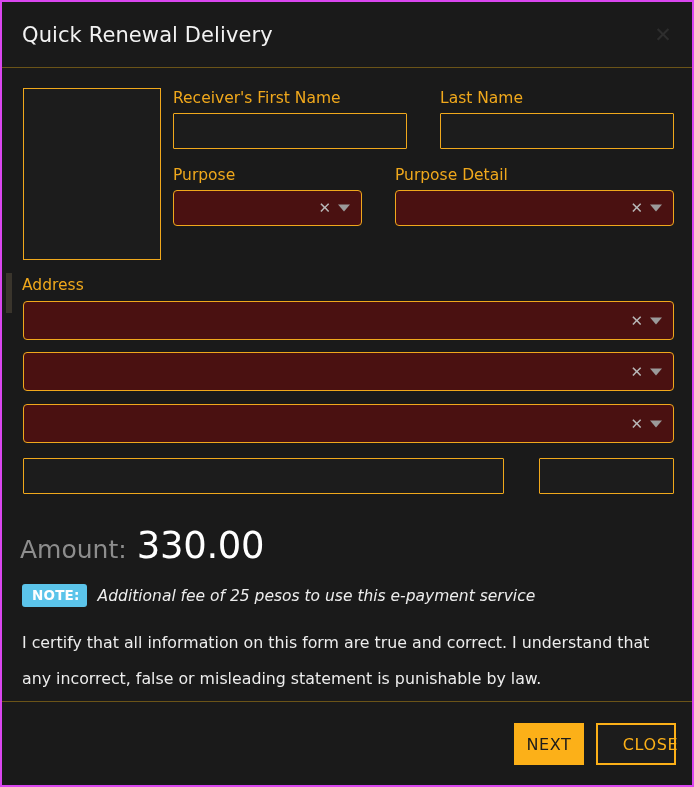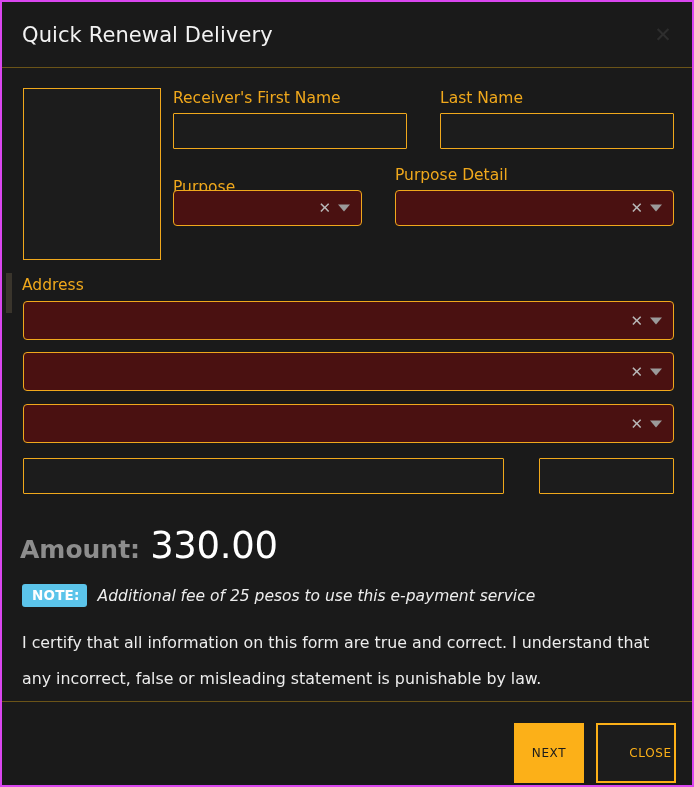--- a/index.html
+++ b/index.html
@@ -126,21 +126,21 @@
   
   .amount-row {
     position: absolute;
     left: 18px; top: 455px;
     display: flex;
     align-items: baseline;
   }
   .amount-label {
     color: #8d8d8d;
     font-size: 25px;
-    font-weight: 700;
+    font-weight: 400;
   }
   .amount-value {
     color: #ffffff;
     font-size: 37px;
     margin-left: 10px;
     font-weight: 400;
     letter-spacing: -0.3px;
   }
 
   
@@ -181,22 +181,22 @@
   .footer {
     position: absolute;
     left: 0; bottom: 0;
     width: 100%;
     height: 84px;
     border-top: 1px solid #6b5418;
   }
   .btn {
     position: absolute;
     top: 21px;
-    height: 60px;
-    font-size: 12px;
+    height: 42px;
+    font-size: 16px;
     letter-spacing: 0.6px;
     cursor: pointer;
     display: flex;
     align-items: center;
     justify-content: center;
     user-select: none;
   }
   .btn-next {
     right: 108px;
     width: 70px;
@@ -230,21 +230,21 @@
   <div class="content">
 
     <div class="photo-box"></div>
 
     <div class="label" style="left:171px; top:20px;">Receiver's First Name</div>
     <div class="txtinput" style="left:171px; top:44px; width:234px; height:36px;"></div>
 
     <div class="label" style="left:438px; top:20px;">Last Name</div>
     <div class="txtinput" style="left:438px; top:44px; width:234px; height:36px;"></div>
 
-    <div class="label" style="left:171px; top:109px;">Purpose</div>
+    <div class="label" style="left:171px; top:97px;">Purpose</div>
     <div class="dropdown" style="left:171px; top:121px; width:189px; height:36px;">
       <span class="dd-clear">✕</span>
       <span class="dd-caret"></span>
     </div>
 
     <div class="label" style="left:393px; top:97px;">Purpose Detail</div>
     <div class="dropdown" style="left:393px; top:121px; width:279px; height:36px;">
       <span class="dd-clear">✕</span>
       <span class="dd-caret"></span>
     </div>

